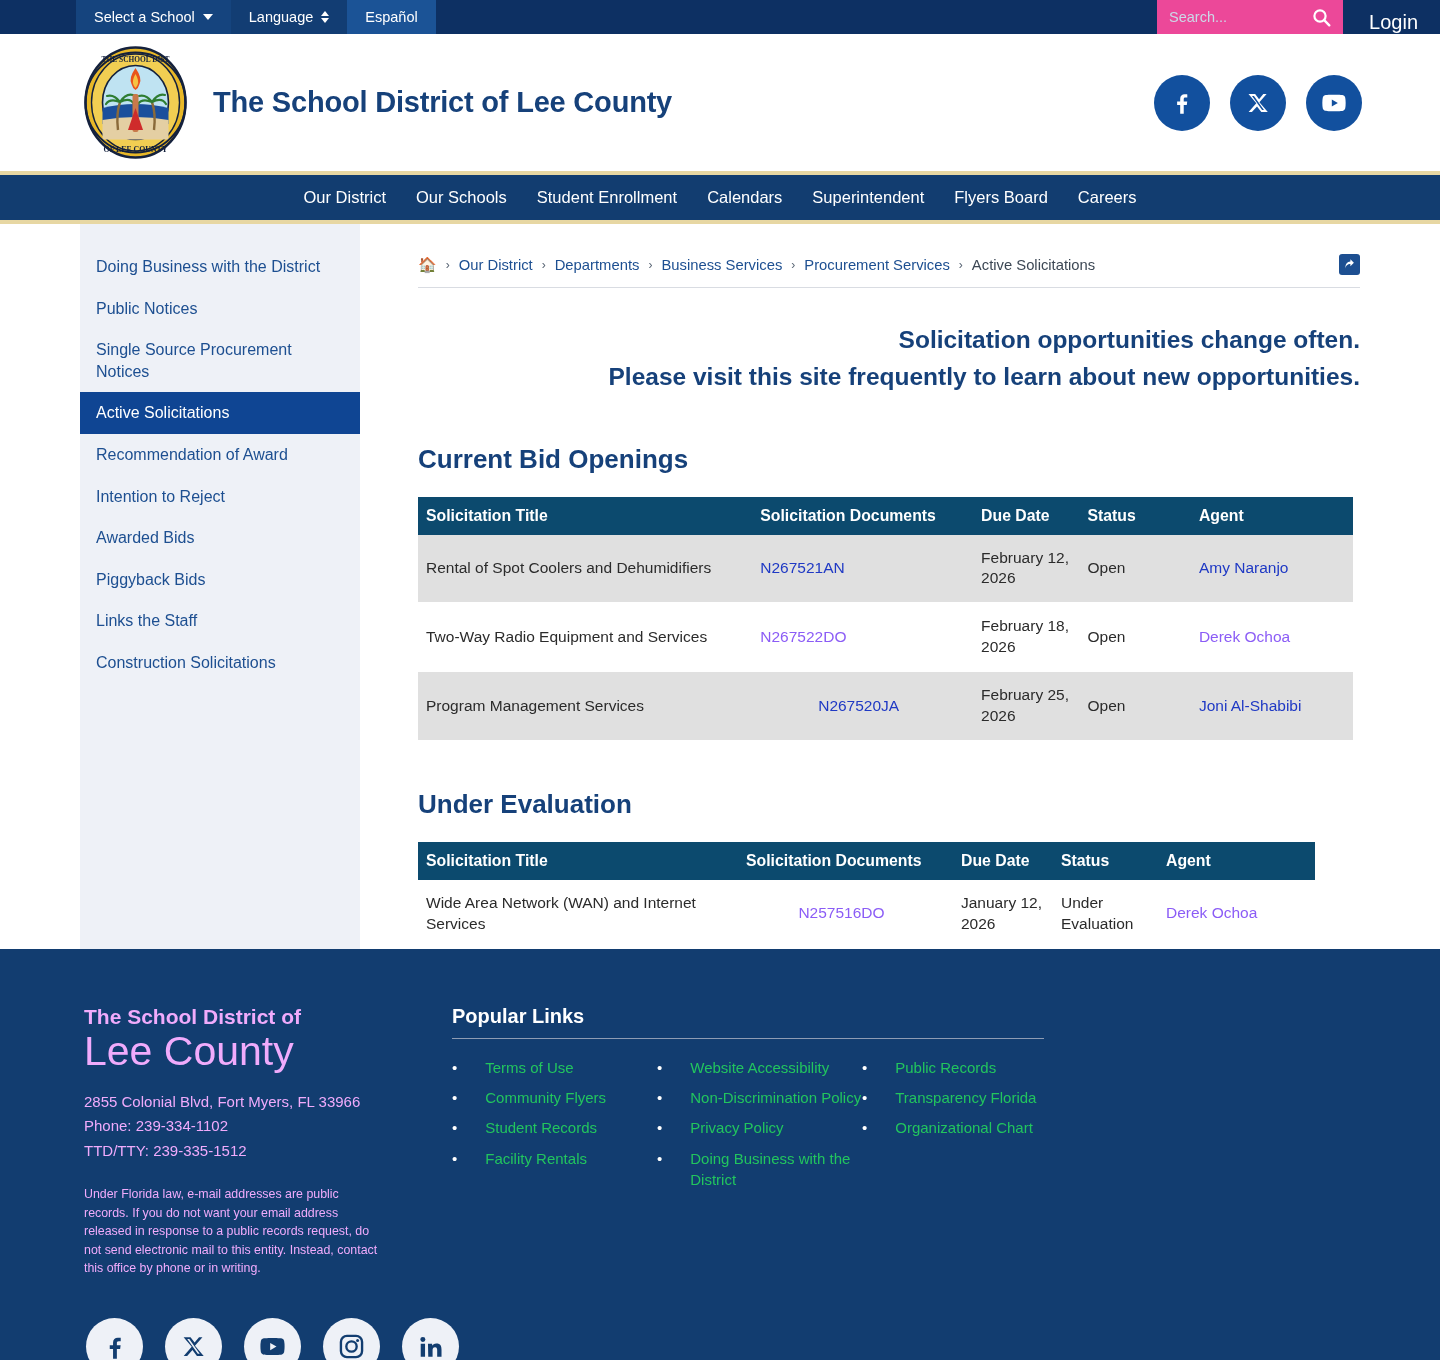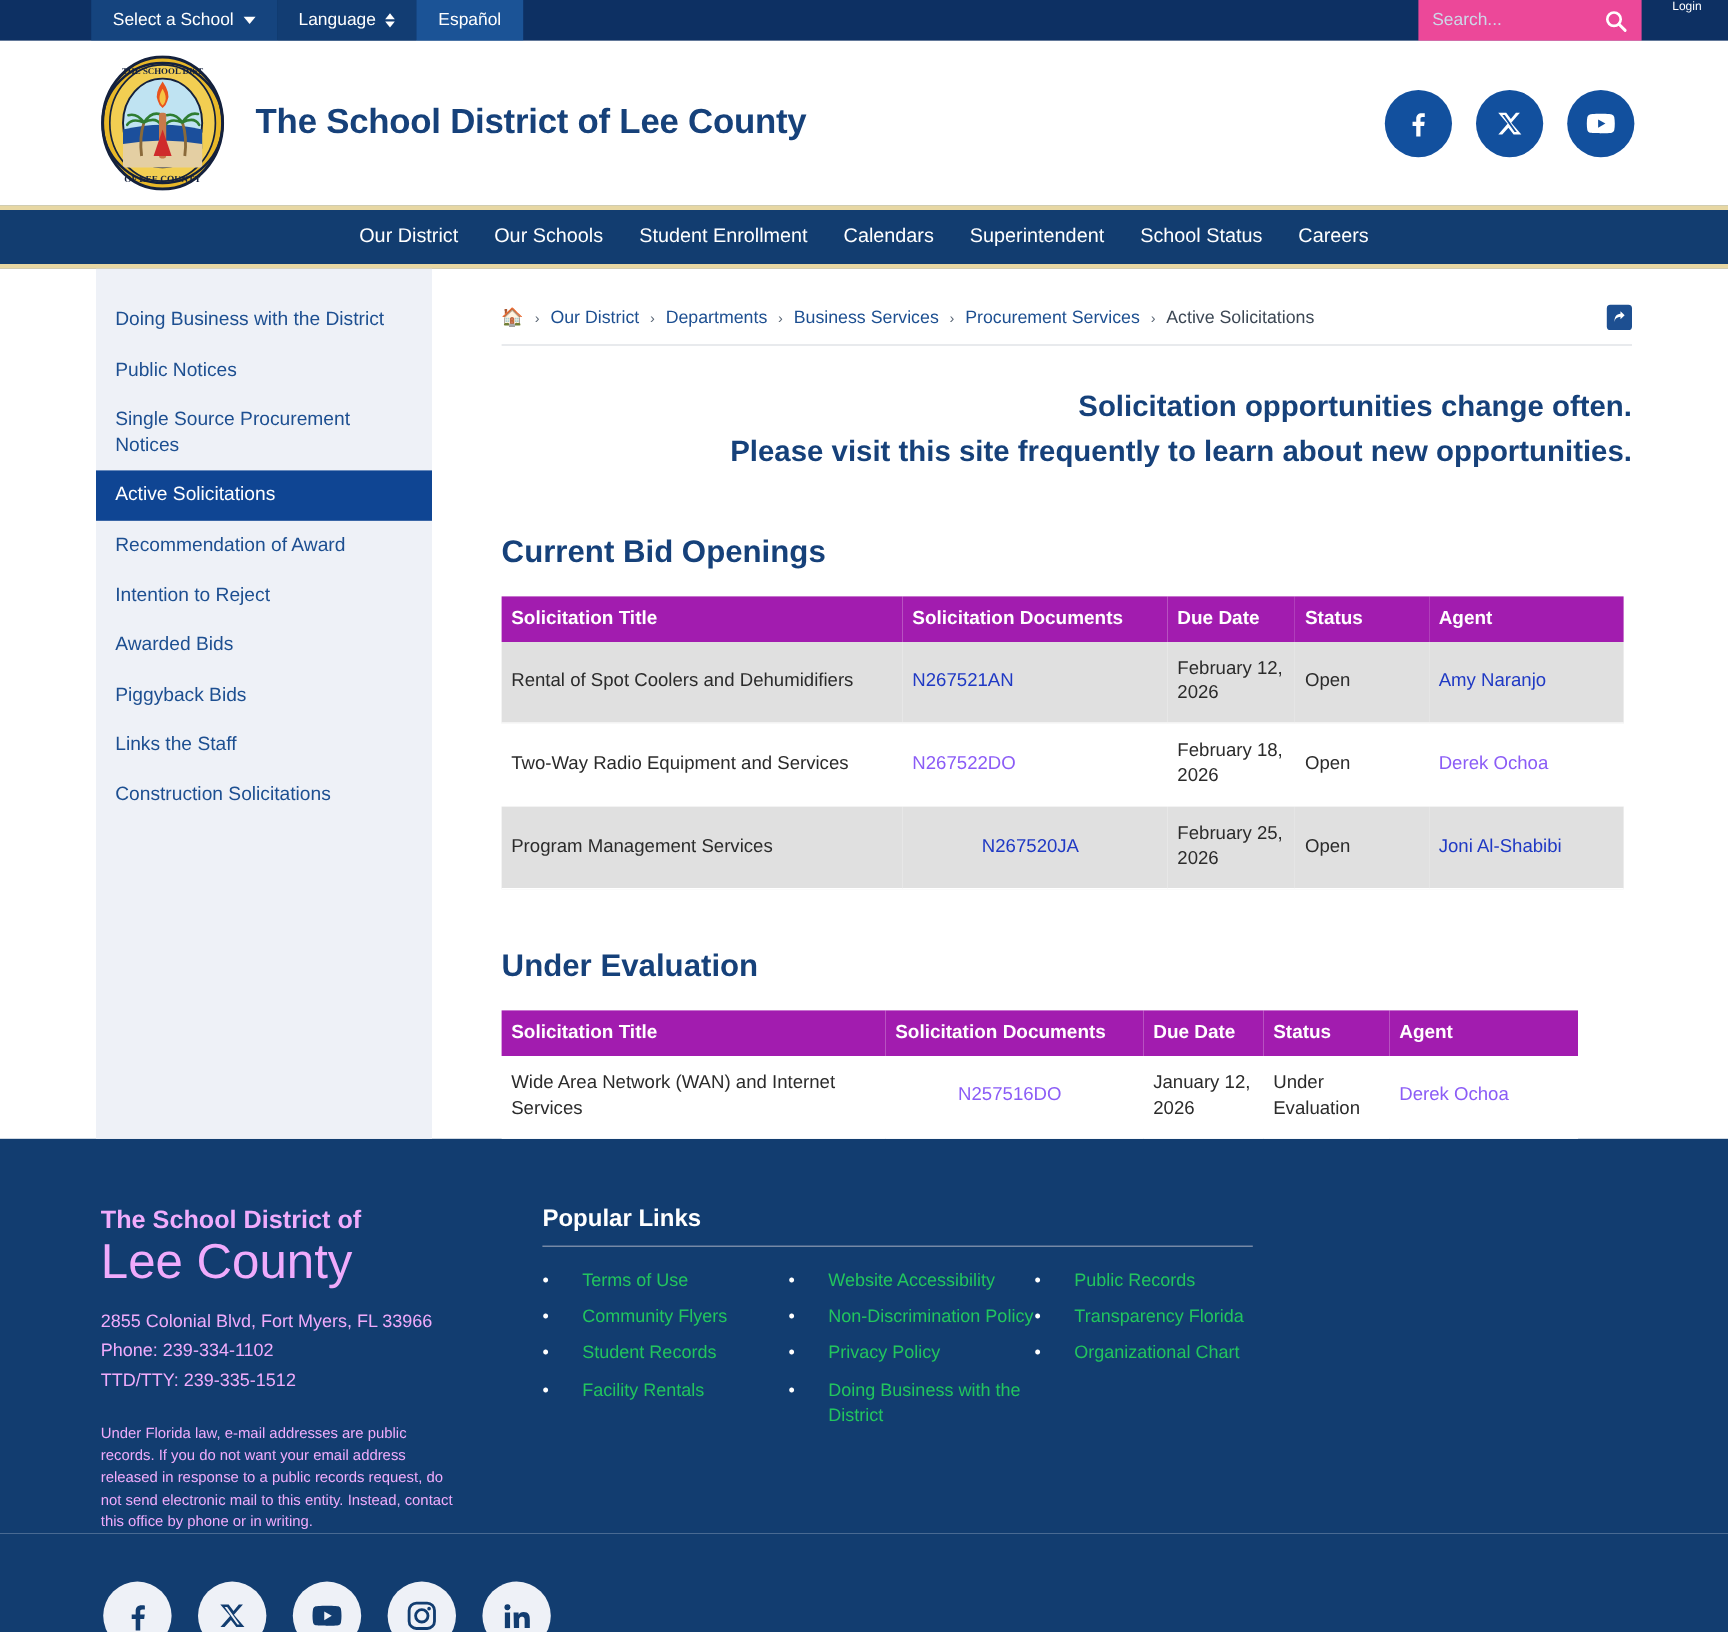--- a/index.html
+++ b/index.html
@@ -73,23 +73,23 @@
   .search-wrap input::placeholder { color: #ccd8e8; }
   .search-btn {
     background: transparent;
     border: none;
     cursor: pointer;
     display: flex;
     align-items: center;
     padding: 0;
   }
   .login-link {
-    display: flex; align-items: flex-start;
+    display: flex; align-items: flex-end;
     padding: 0 22px 0 26px;
-    color: #ffffff; font-size: 10px;
+    color: #ffffff; font-size: 20px;
     cursor: pointer;
   }
 
   
   .header {
     background: #ffffff;
     height: 137px;
     display: flex;
     align-items: center;
     padding: 0 78px 0 84px;
@@ -194,21 +194,21 @@
     margin: 48px 0 22px 0;
   }
 
   table.bids {
     border-collapse: collapse;
     width: 935px;
     font-size: 15.5px;
   }
   table.bids.narrow { width: 897px; }
   table.bids thead th {
-    background: #a21caf;
+    background: #0c4a6e;
     color: #ffffff;
     font-weight: bold;
     text-align: left;
     padding: 10px 8px 10px 8px;
     font-size: 15.8px;
   }
   table.bids tbody td {
     padding: 13px 8px;
     vertical-align: middle;
     color: #2b2b2b;
@@ -355,21 +355,21 @@
     </div>
   </div>
 </div>
 
 <nav class="mainnav">
   <a>Our District</a>
   <a>Our Schools</a>
   <a>Student Enrollment</a>
   <a>Calendars</a>
   <a>Superintendent</a>
-  <a>School Status</a>
+  <a>Flyers Board</a>
   <a>Careers</a>
 </nav>
 
 <div class="page">
 
   <aside class="sidebar">
     <a class="side-item">Doing Business with the District</a>
     <a class="side-item">Public Notices</a>
     <a class="side-item">Single Source Procurement Notices</a>
     <a class="side-item active">Active Solicitations</a>

